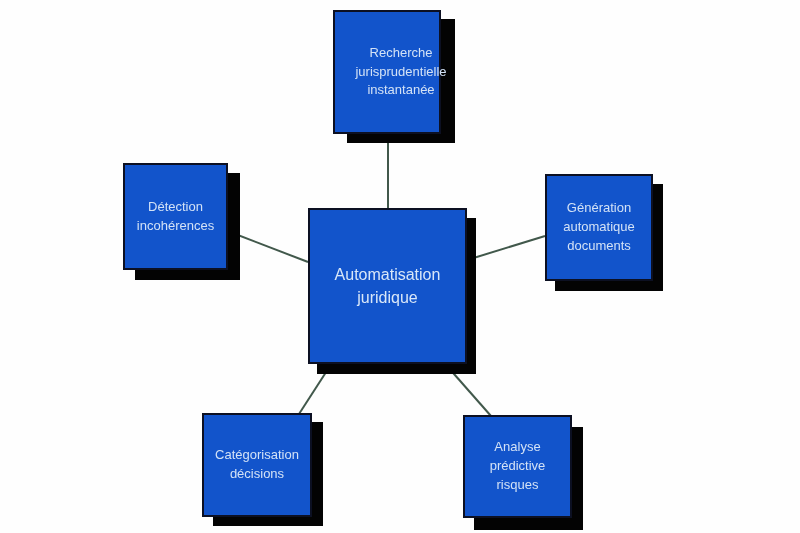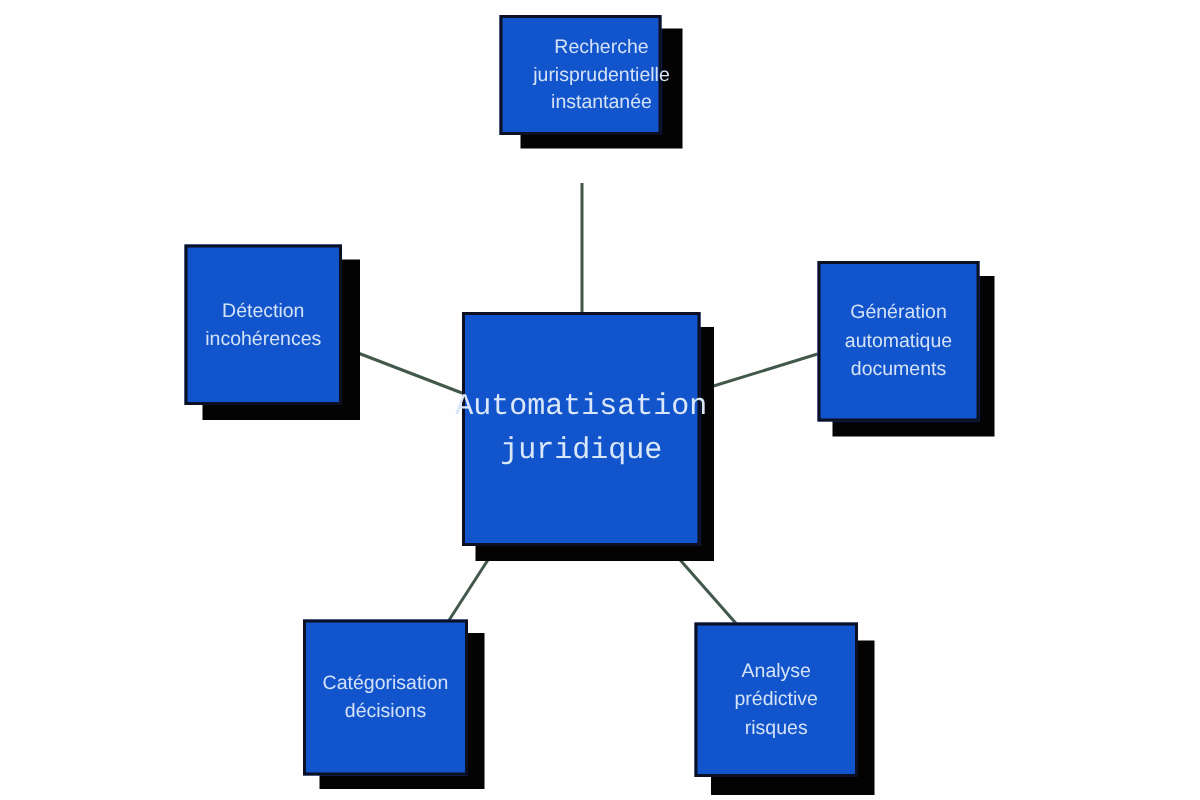--- a/index.html
+++ b/index.html
@@ -44,28 +44,27 @@
     box-shadow: 12px 10px 0 0 var(--shadow);
     color: var(--text);
   }
   .node .label {
     white-space: pre-line;
     line-height: 1.45;
     padding: 2px;
   }
   .node.satellite { font-size: 13px; }
   .node.center-node {
-    font-size: 20px;
+    font-size: 16px;
     color: #d9e7f8;
     line-height: 1.5;
     box-shadow: 9px 10px 0 0 var(--shadow);
-    font-family: Liberation Mono, monospace;
   }
   #node-center { left: 308px; top: 208px; width: 159px; height: 156px; }
-  #node-top    { left: 333px; top: 10px;  width: 108px; height: 80px; box-shadow: 14px 9px 0 0 var(--shadow); padding-left: 28px; }
+  #node-top    { left: 333px; top: 10px;  width: 108px; height: 124px; box-shadow: 14px 9px 0 0 var(--shadow); padding-left: 28px; }
   #node-left   { left: 123px; top: 163px; width: 105px; height: 107px; }
   #node-right  { left: 545px; top: 174px; width: 108px; height: 107px; box-shadow: 10px 10px 0 0 var(--shadow); }
   #node-bottom-left  { left: 202px; top: 413px; width: 110px; height: 104px; box-shadow: 11px 9px 0 0 var(--shadow); }
   #node-bottom-right { left: 463px; top: 415px; width: 109px; height: 103px; box-shadow: 11px 12px 0 0 var(--shadow); }
 </style>
 </head>
 <body>
 
 <div class="canvas">
 

